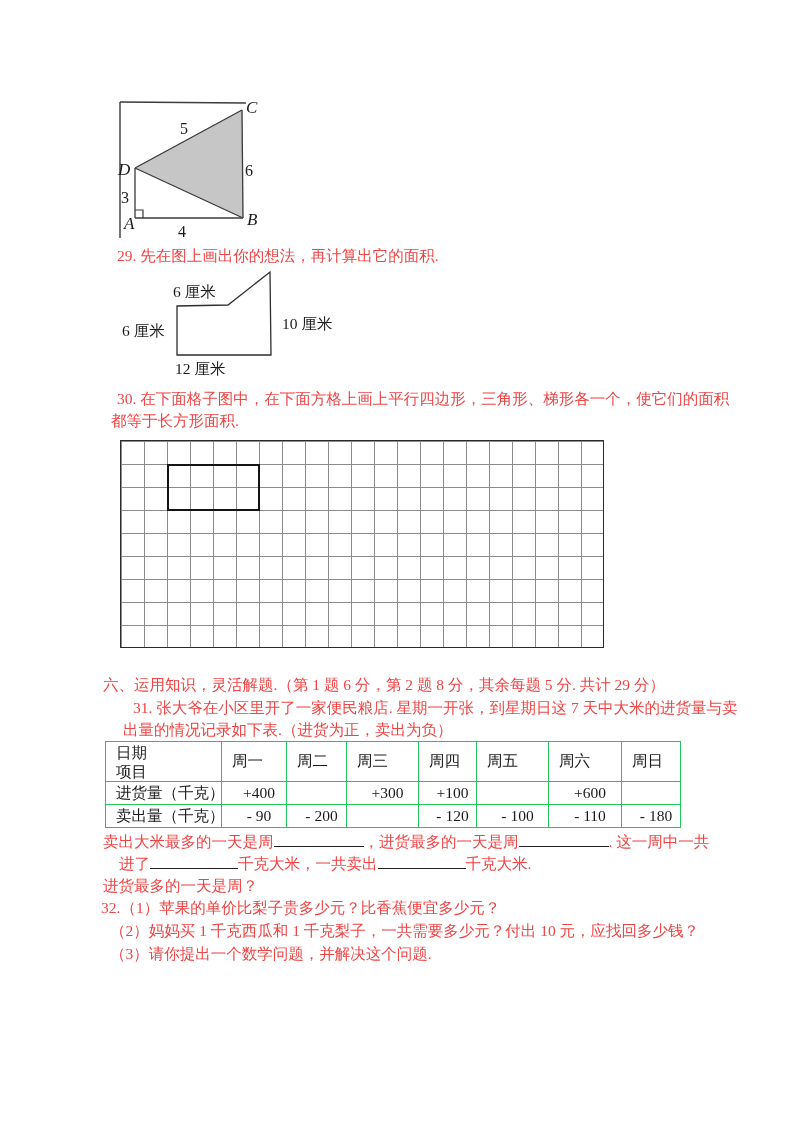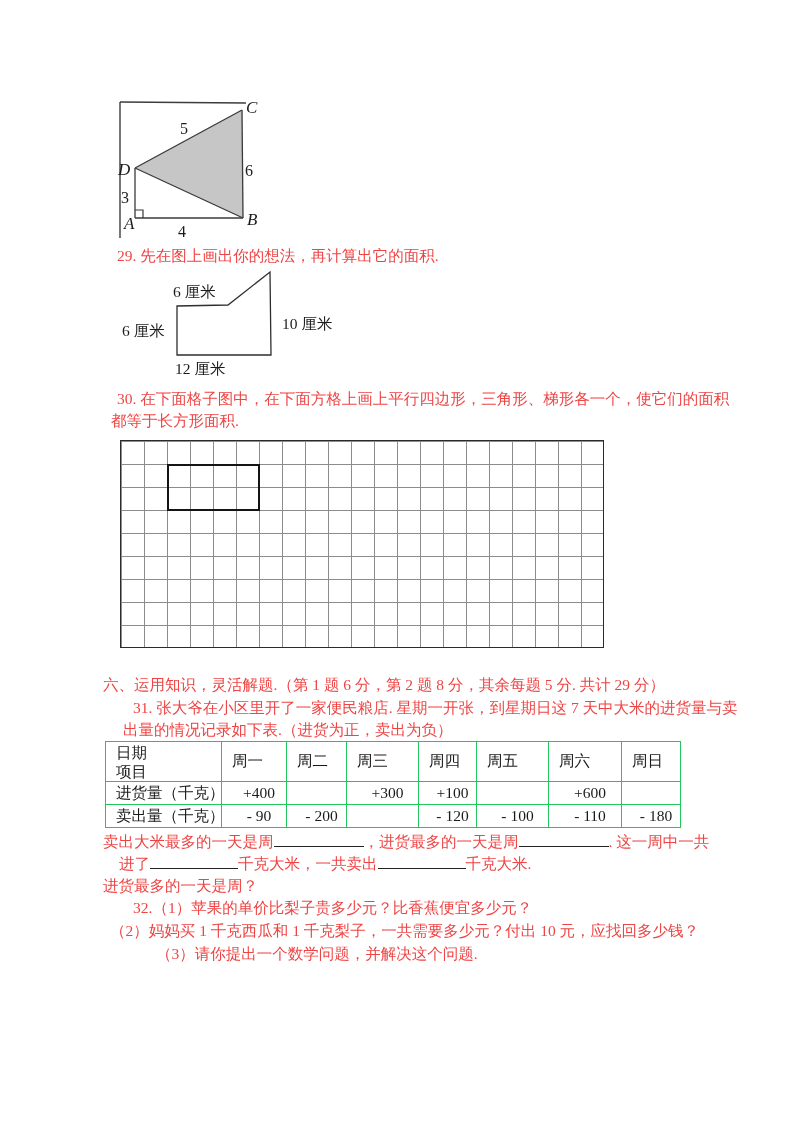--- a/index.html
+++ b/index.html
@@ -182,17 +182,17 @@
   </div>
 
   <div class="tline" style="left:103px; top:831px;">
     <span>卖出大米最多的一天是周</span><span class="blank"></span><span>，进货最多的一天是周</span><span class="blank"></span><span>. 这一周中一共</span>
   </div>
   <div class="tline" style="left:103px; top:853px;margin-left:16px;">
     <span>进了</span><span class="blank narrow"></span><span>千克大米，一共卖出</span><span class="blank narrow"></span><span>千克大米.</span>
   </div>
   <div class="tline" style="left:103px; top:875px;">进货最多的一天是周？</div>
 
-  <div class="tline" style="left:133px; top:897px;">32.（1）苹果的单价比梨子贵多少元？比香蕉便宜多少元？</div>
+  <div class="tline" style="left:101px; top:897px;">32.（1）苹果的单价比梨子贵多少元？比香蕉便宜多少元？</div>
   <div class="tline" style="left:110px; top:920px;">（2）妈妈买 1 千克西瓜和 1 千克梨子，一共需要多少元？付出 10 元，应找回多少钱？</div>
-  <div class="tline" style="left:110px; top:943px;margin-left:46px;">（3）请你提出一个数学问题，并解决这个问题.</div>
+  <div class="tline" style="left:110px; top:943px;">（3）请你提出一个数学问题，并解决这个问题.</div>
 
 </div>
 
 </body></html>

